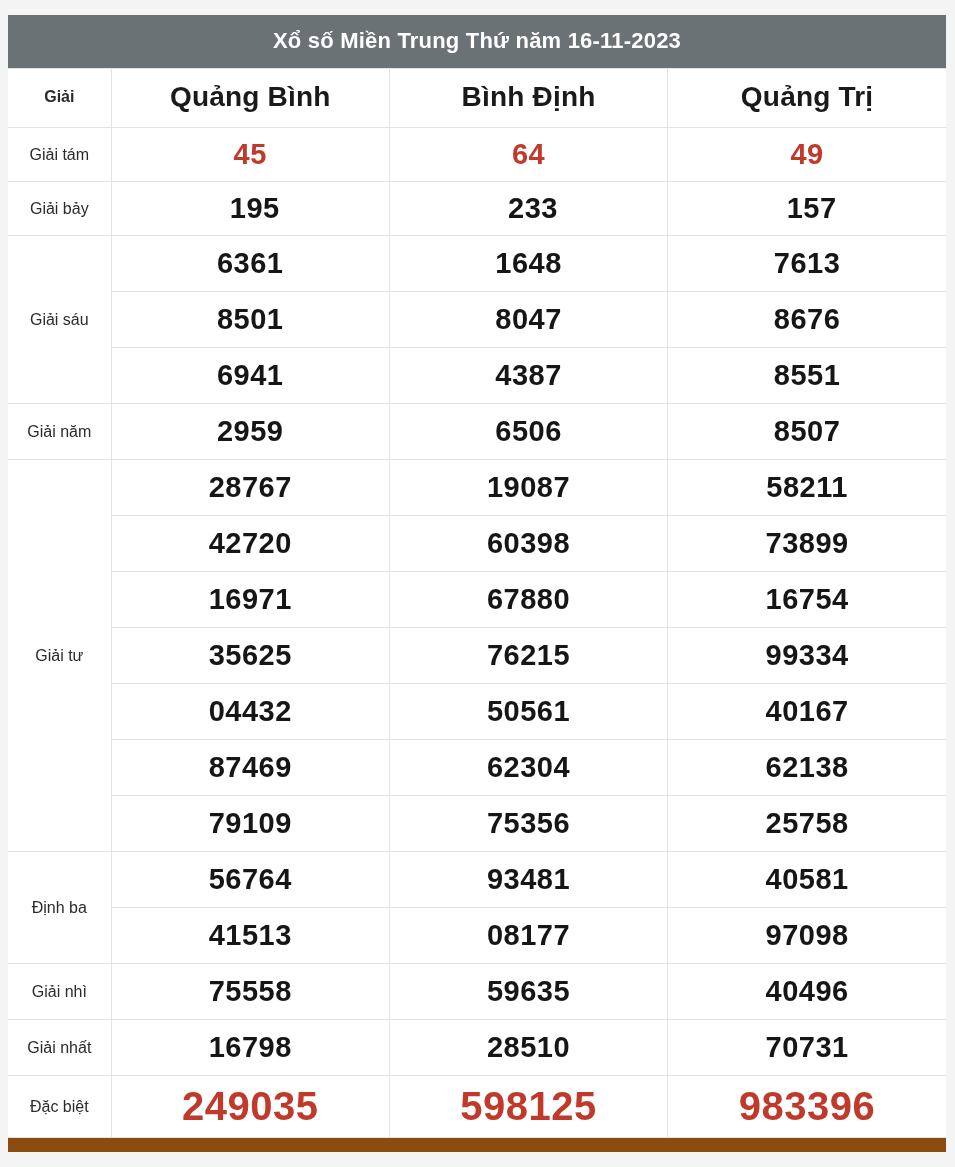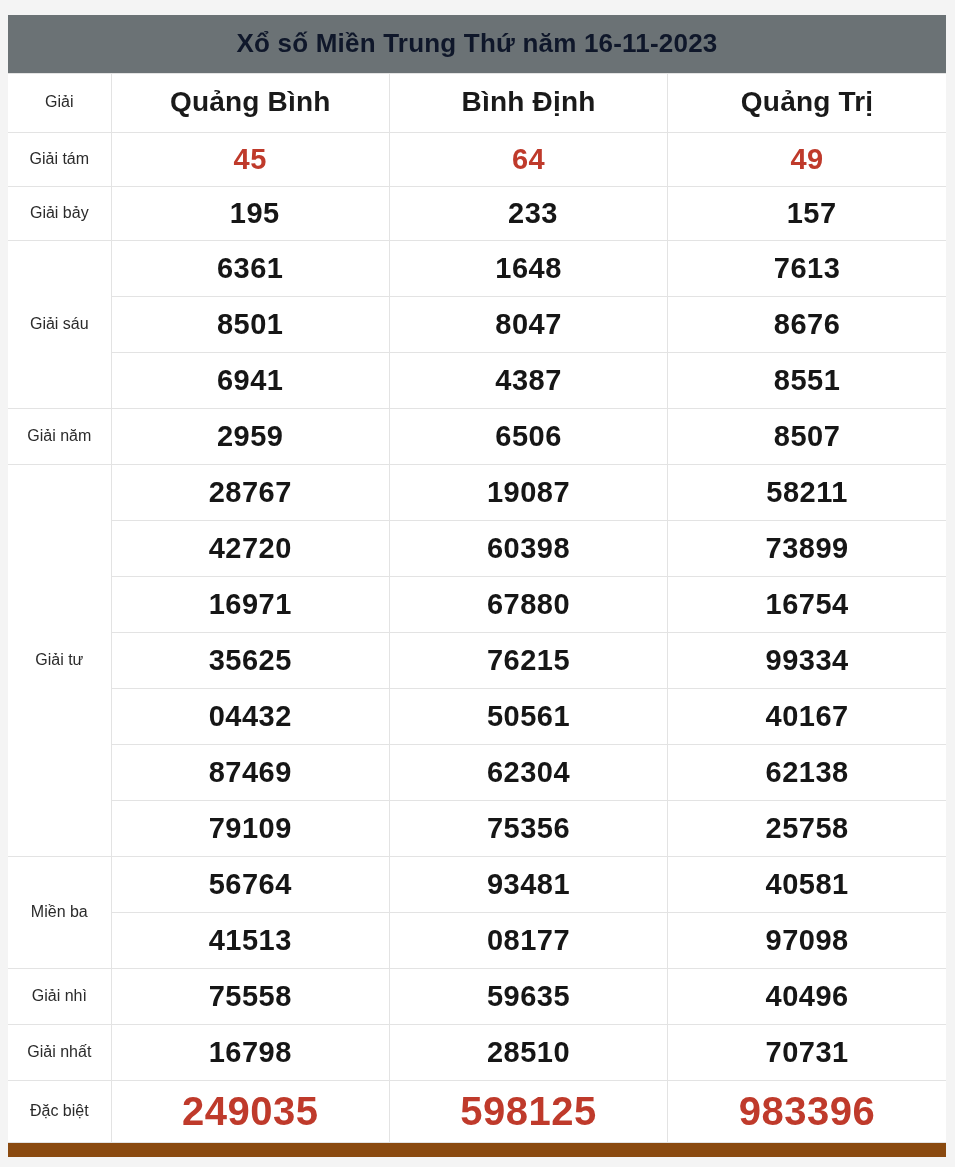--- a/index.html
+++ b/index.html
@@ -26,22 +26,22 @@
     left: 8px;
     top: 15px;
     width: 938px;
     background: #ffffff;
     box-sizing: border-box;
     border-bottom: 14px solid #8a4a10;
   }
 
   .card-title {
     background: #6b7275;
-    color: #0f172a;
-    font-size: 26px;
+    color: #ffffff;
+    font-size: 22px;
     font-weight: bold;
     text-align: center;
     padding: 14px 6px 15px 6px;
     letter-spacing: 0.2px;
     line-height: 1.1;
     box-sizing: border-box;
   }
 
   table.result-table {
     width: 100%;
@@ -71,21 +71,21 @@
   th.province-head {
     font-size: 28px;
     font-weight: bold;
     color: #1a1a1a;
     padding: 12px 4px 14px 4px;
     letter-spacing: 0.2px;
   }
 
   th.prize-head {
     font-size: 16px;
-    font-weight: normal;
+    font-weight: bold;
     color: #2b2b2b;
     padding: 12px 4px 14px 4px;
   }
 
   td.prize-label {
     font-size: 16px;
     font-weight: normal;
     color: #2b2b2b;
     padding: 0 4px;
     line-height: 1.25;
@@ -211,21 +211,21 @@
           <td class="num">62304</td>
           <td class="num">62138</td>
         </tr>
         <tr>
           <td class="num">79109</td>
           <td class="num">75356</td>
           <td class="num">25758</td>
         </tr>
 
         <tr>
-          <td class="prize-label" rowspan="2">Miền ba</td>
+          <td class="prize-label" rowspan="2">Định ba</td>
           <td class="num">56764</td>
           <td class="num">93481</td>
           <td class="num">40581</td>
         </tr>
         <tr>
           <td class="num">41513</td>
           <td class="num">08177</td>
           <td class="num">97098</td>
         </tr>
 

